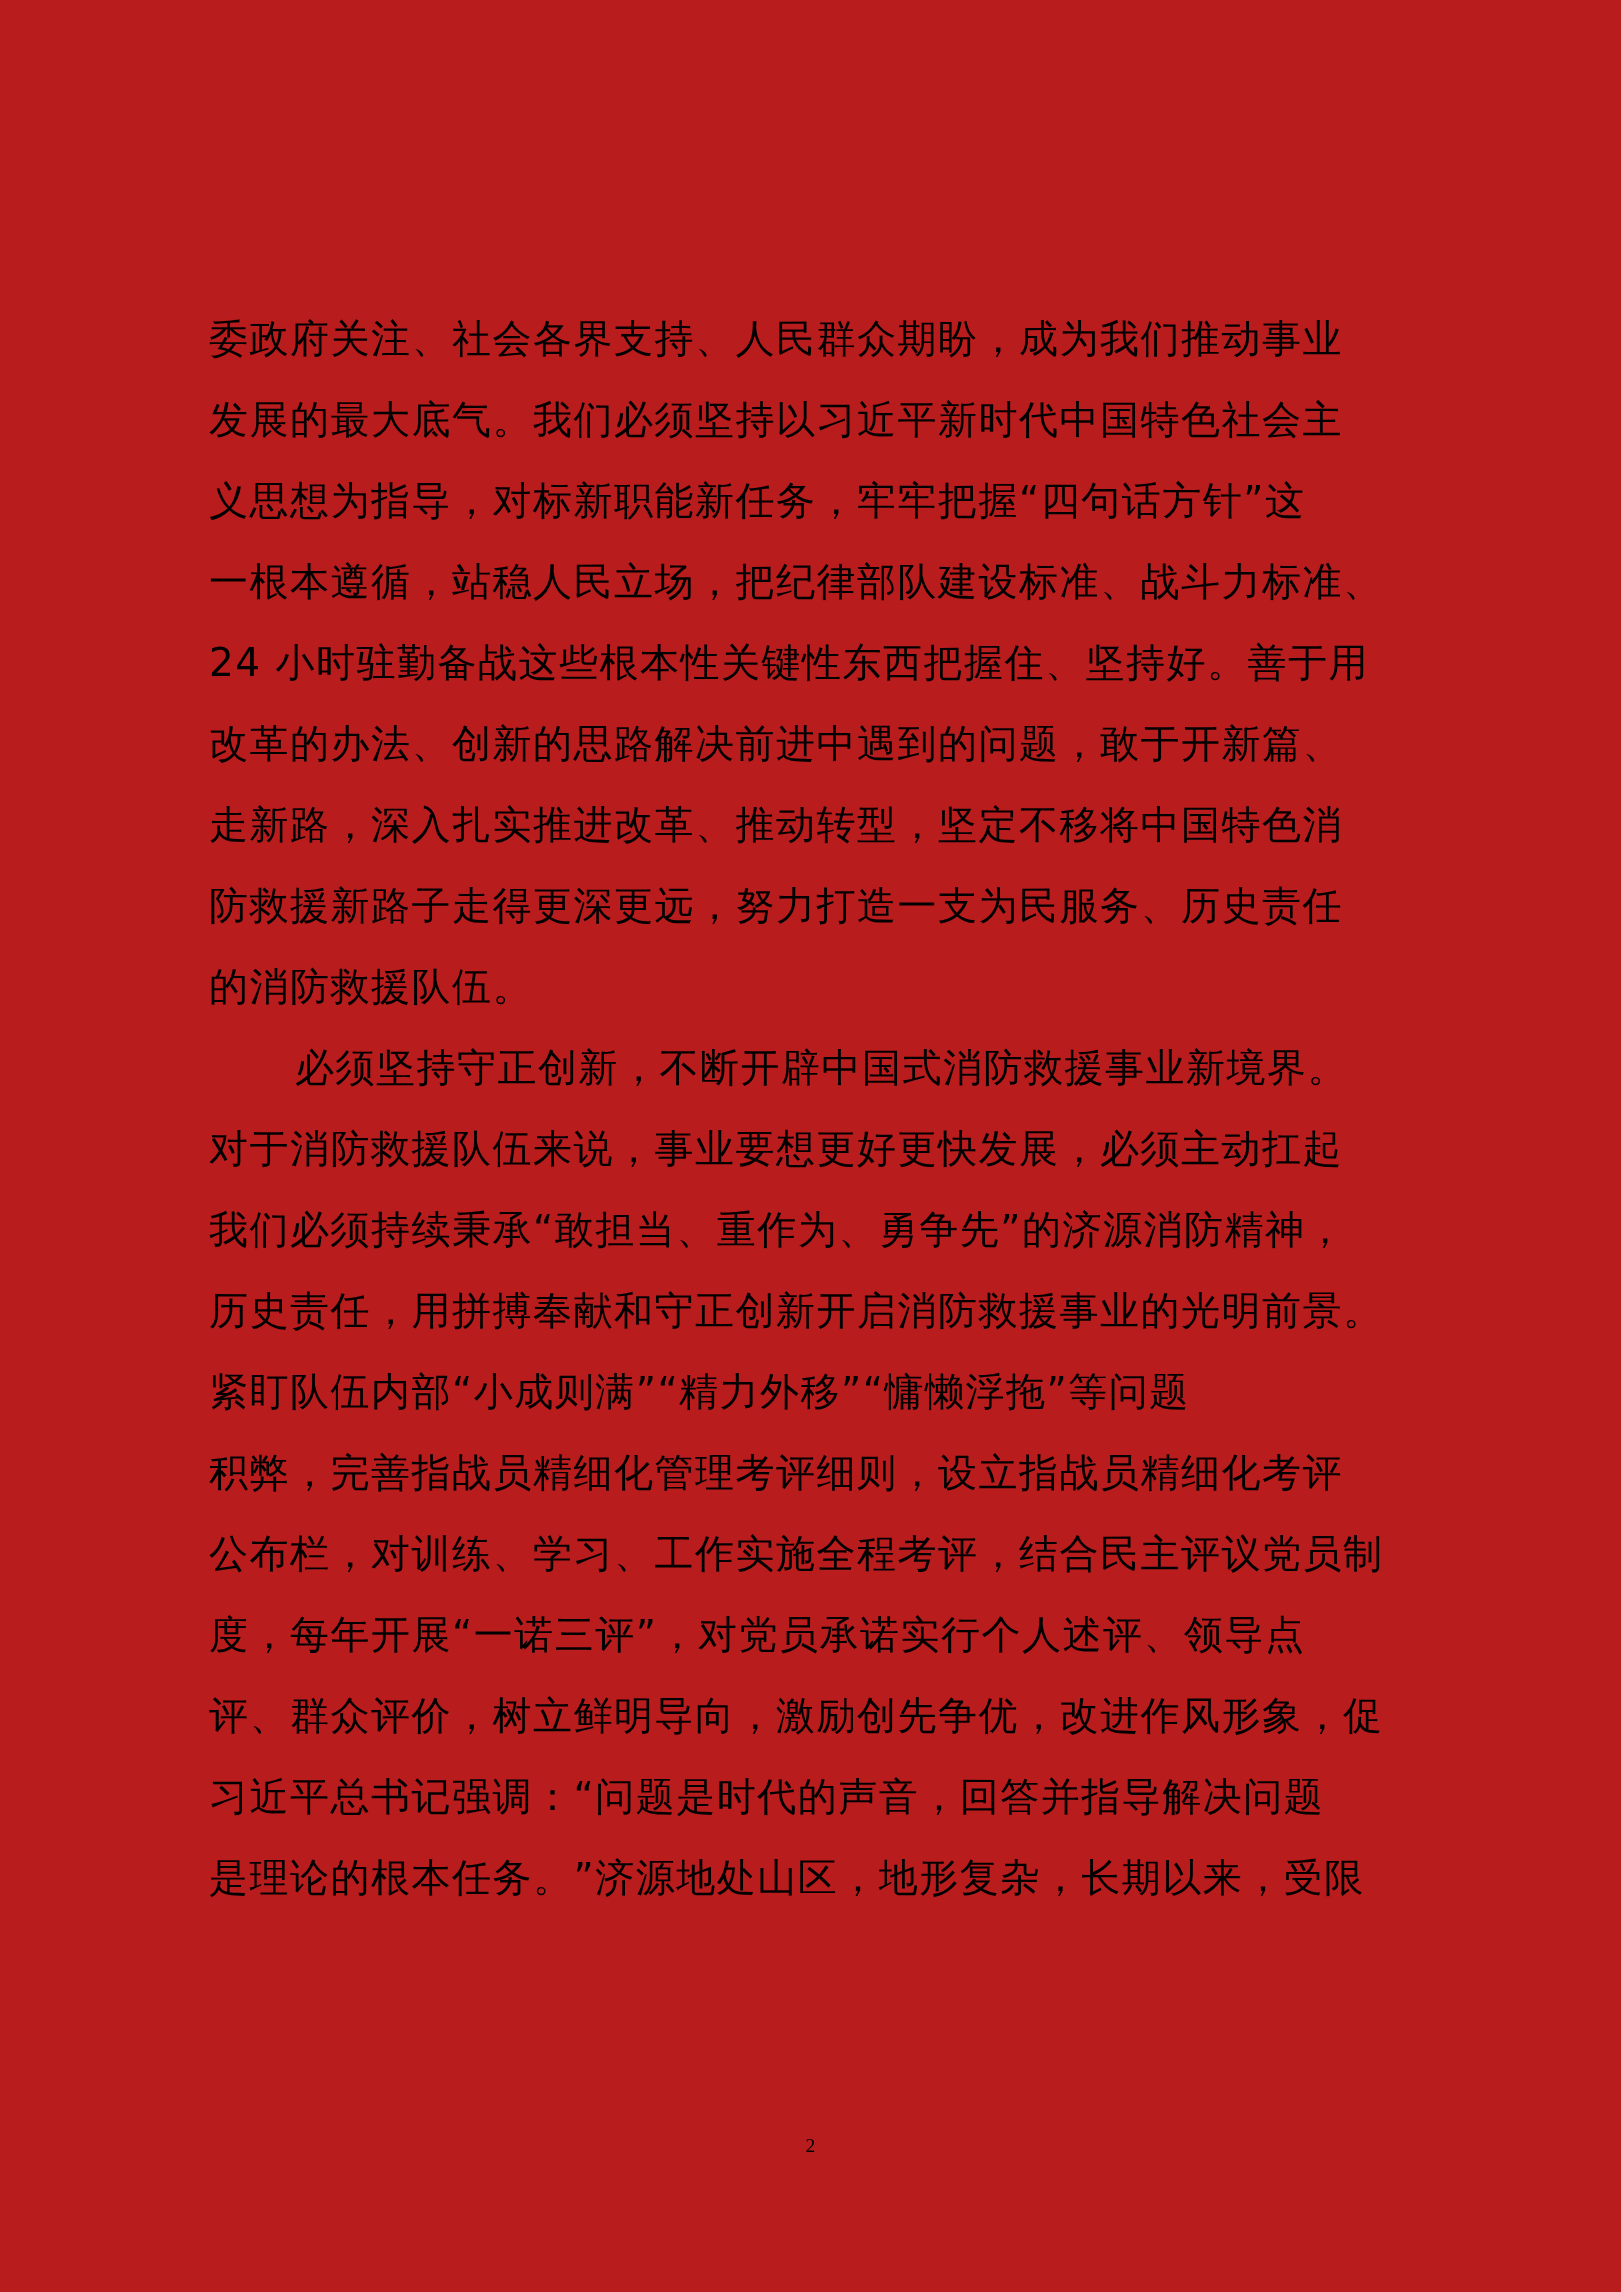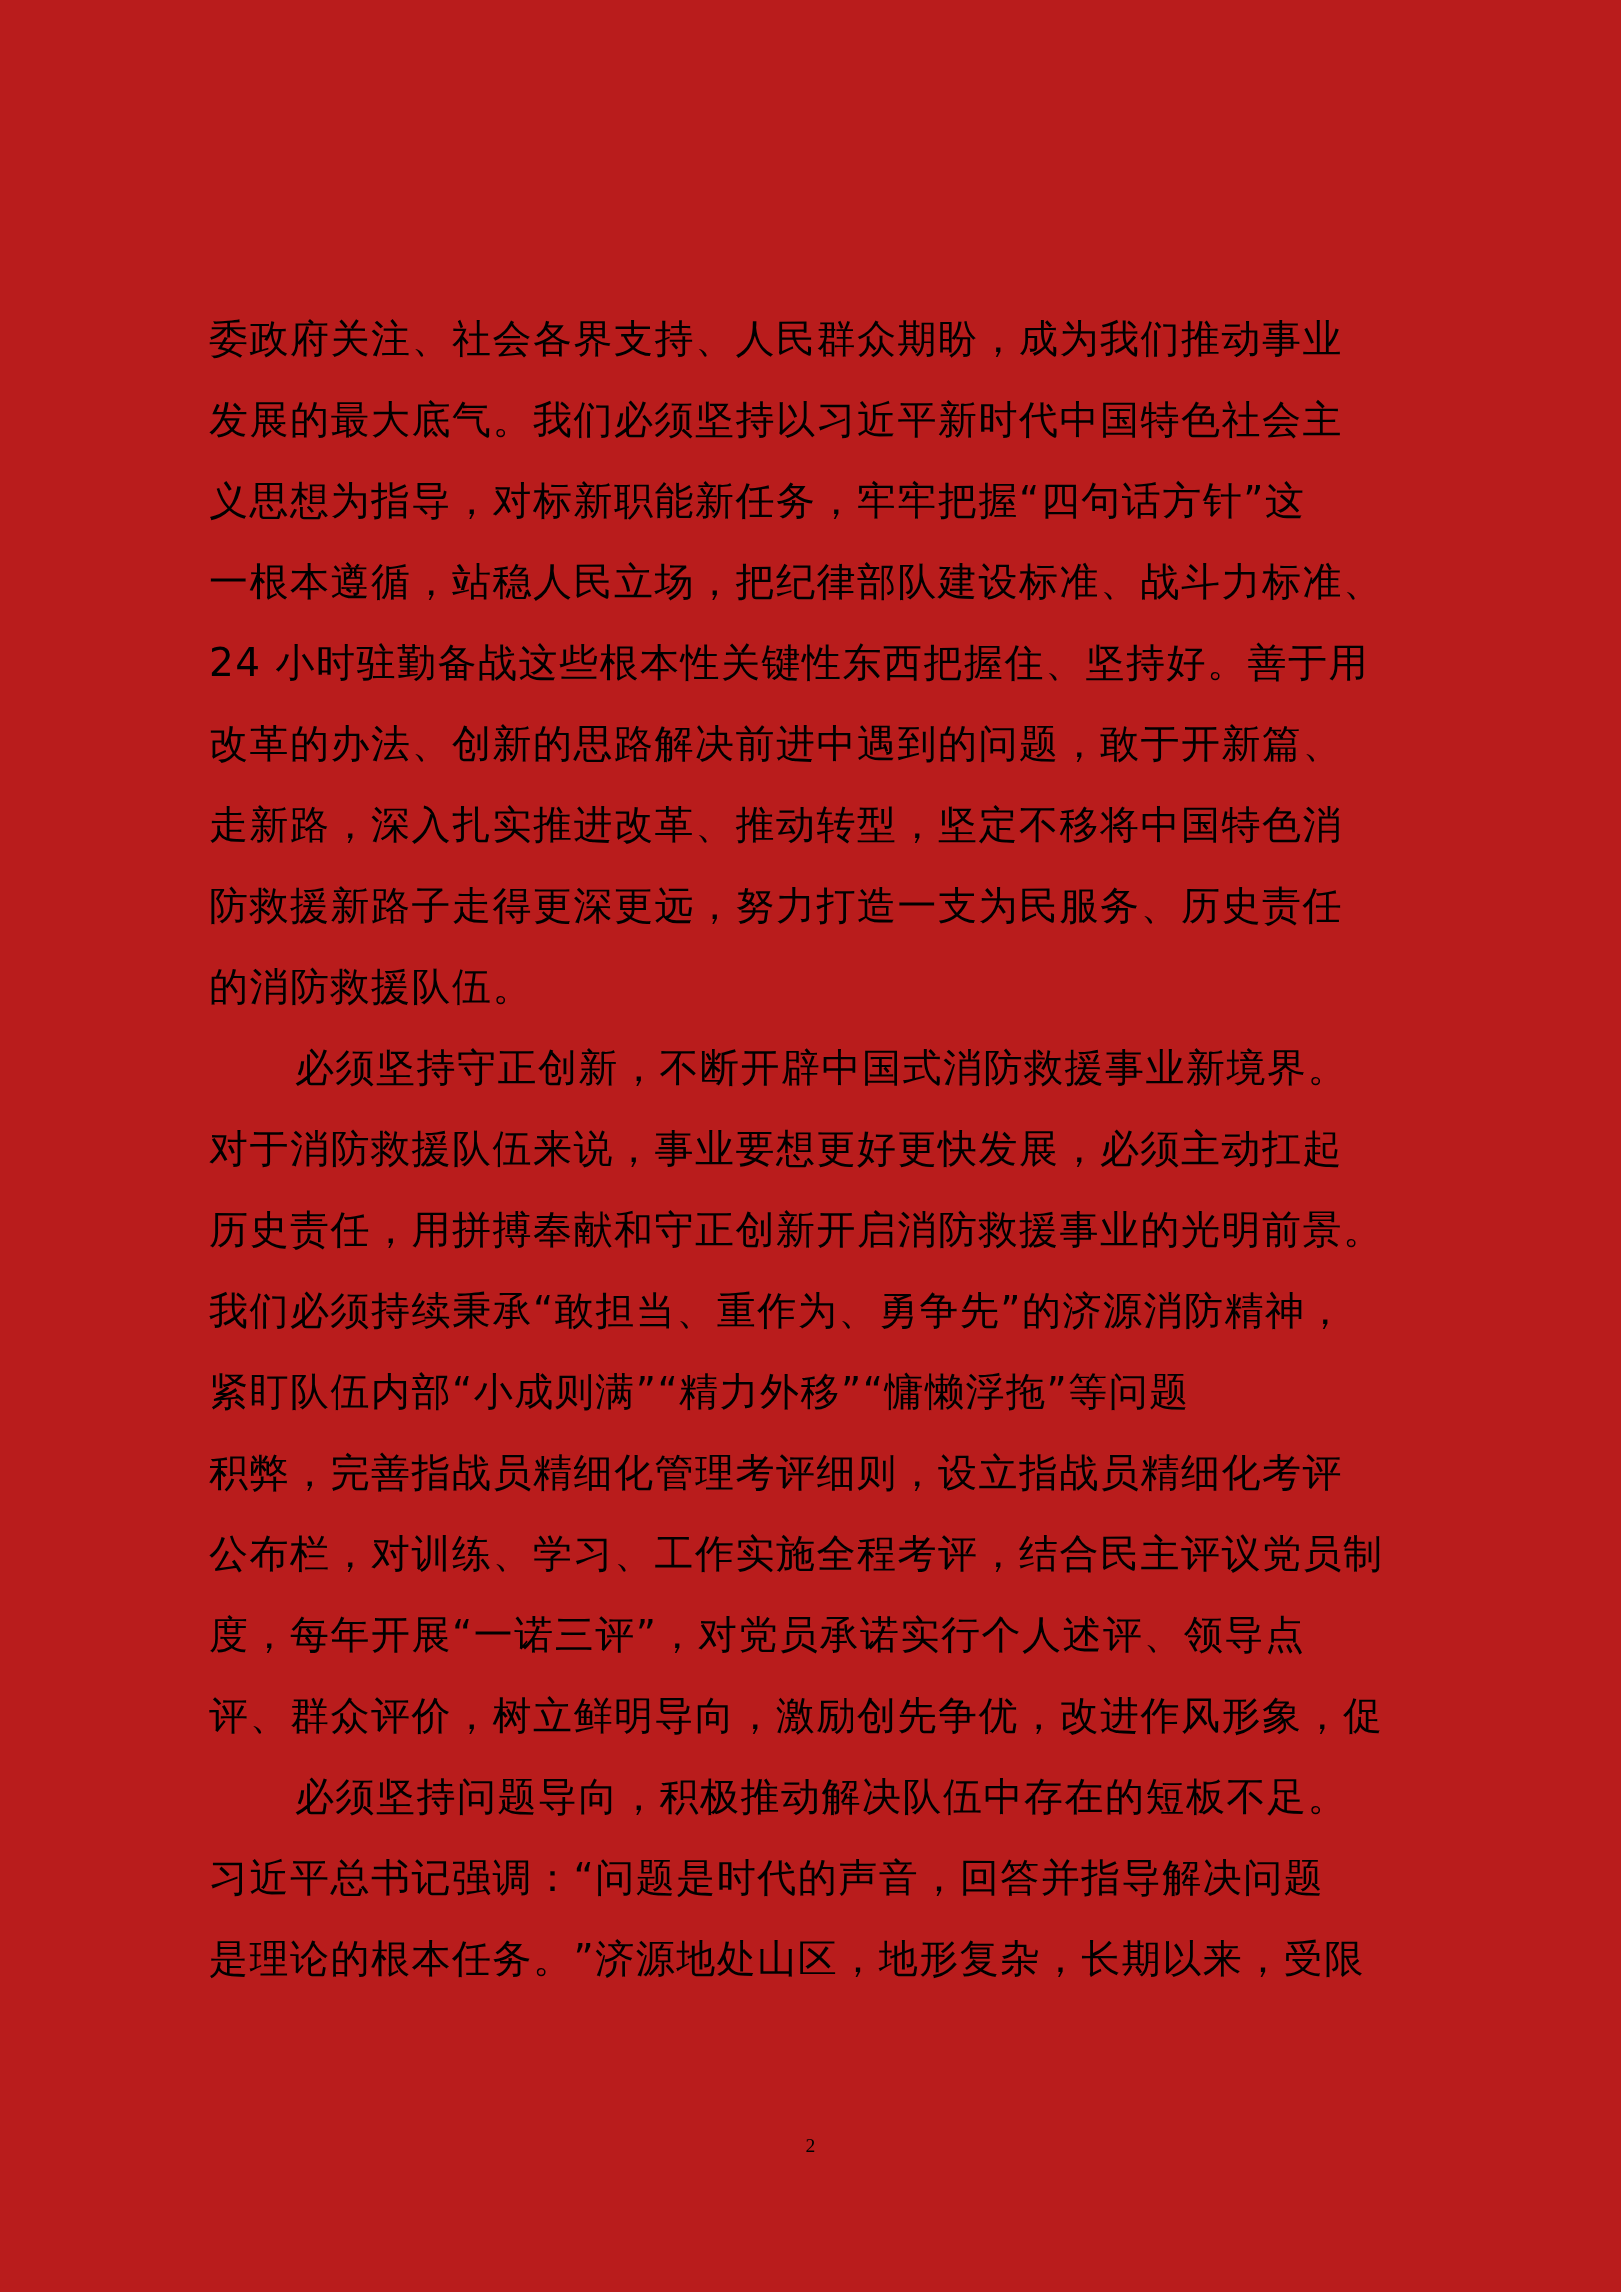--- a/index.html
+++ b/index.html
@@ -29,26 +29,25 @@
     <div class="line">发展的最大底气。我们必须坚持以习近平新时代中国特色社会主</div>
     <div class="line">义思想为指导，对标新职能新任务，牢牢把握“四句话方针”这</div>
     <div class="line">一根本遵循，站稳人民立场，把纪律部队建设标准、战斗力标准、</div>
     <div class="line">24 小时驻勤备战这些根本性关键性东西把握住、坚持好。善于用</div>
     <div class="line">改革的办法、创新的思路解决前进中遇到的问题，敢于开新篇、</div>
     <div class="line">走新路，深入扎实推进改革、推动转型，坚定不移将中国特色消</div>
     <div class="line">防救援新路子走得更深更远，努力打造一支为民服务、历史责任</div>
     <div class="line">的消防救援队伍。</div>
     <div class="line indent">必须坚持守正创新，不断开辟中国式消防救援事业新境界。</div>
     <div class="line">对于消防救援队伍来说，事业要想更好更快发展，必须主动扛起</div>
+    <div class="line">我们必须持续秉承“敢担当、重作为、勇争先”的济源消防精神，</div>
     <div class="line">历史责任，用拼搏奉献和守正创新开启消防救援事业的光明前景。</div>
-    <div class="line">我们必须持续秉承“敢担当、重作为、勇争先”的济源消防精神，</div>
     <div class="line">紧盯队伍内部“小成则满”“精力外移”“慵懒浮拖”等问题</div>
     <div class="line">积弊，完善指战员精细化管理考评细则，设立指战员精细化考评</div>
     <div class="line">公布栏，对训练、学习、工作实施全程考评，结合民主评议党员制</div>
     <div class="line">度，每年开展“一诺三评”，对党员承诺实行个人述评、领导点</div>
     <div class="line">评、群众评价，树立鲜明导向，激励创先争优，改进作风形象，促</div>
-    <div class="line indent">必须坚持问题导向，积极推动解决队伍中存在的短板不足。</div>
     <div class="line">习近平总书记强调：“问题是时代的声音，回答并指导解决问题</div>
     <div class="line">是理论的根本任务。”济源地处山区，地形复杂，长期以来，受限</div>
   </div>
   <div class="page-number">2</div>
 </div>
 
 
 </body></html>

